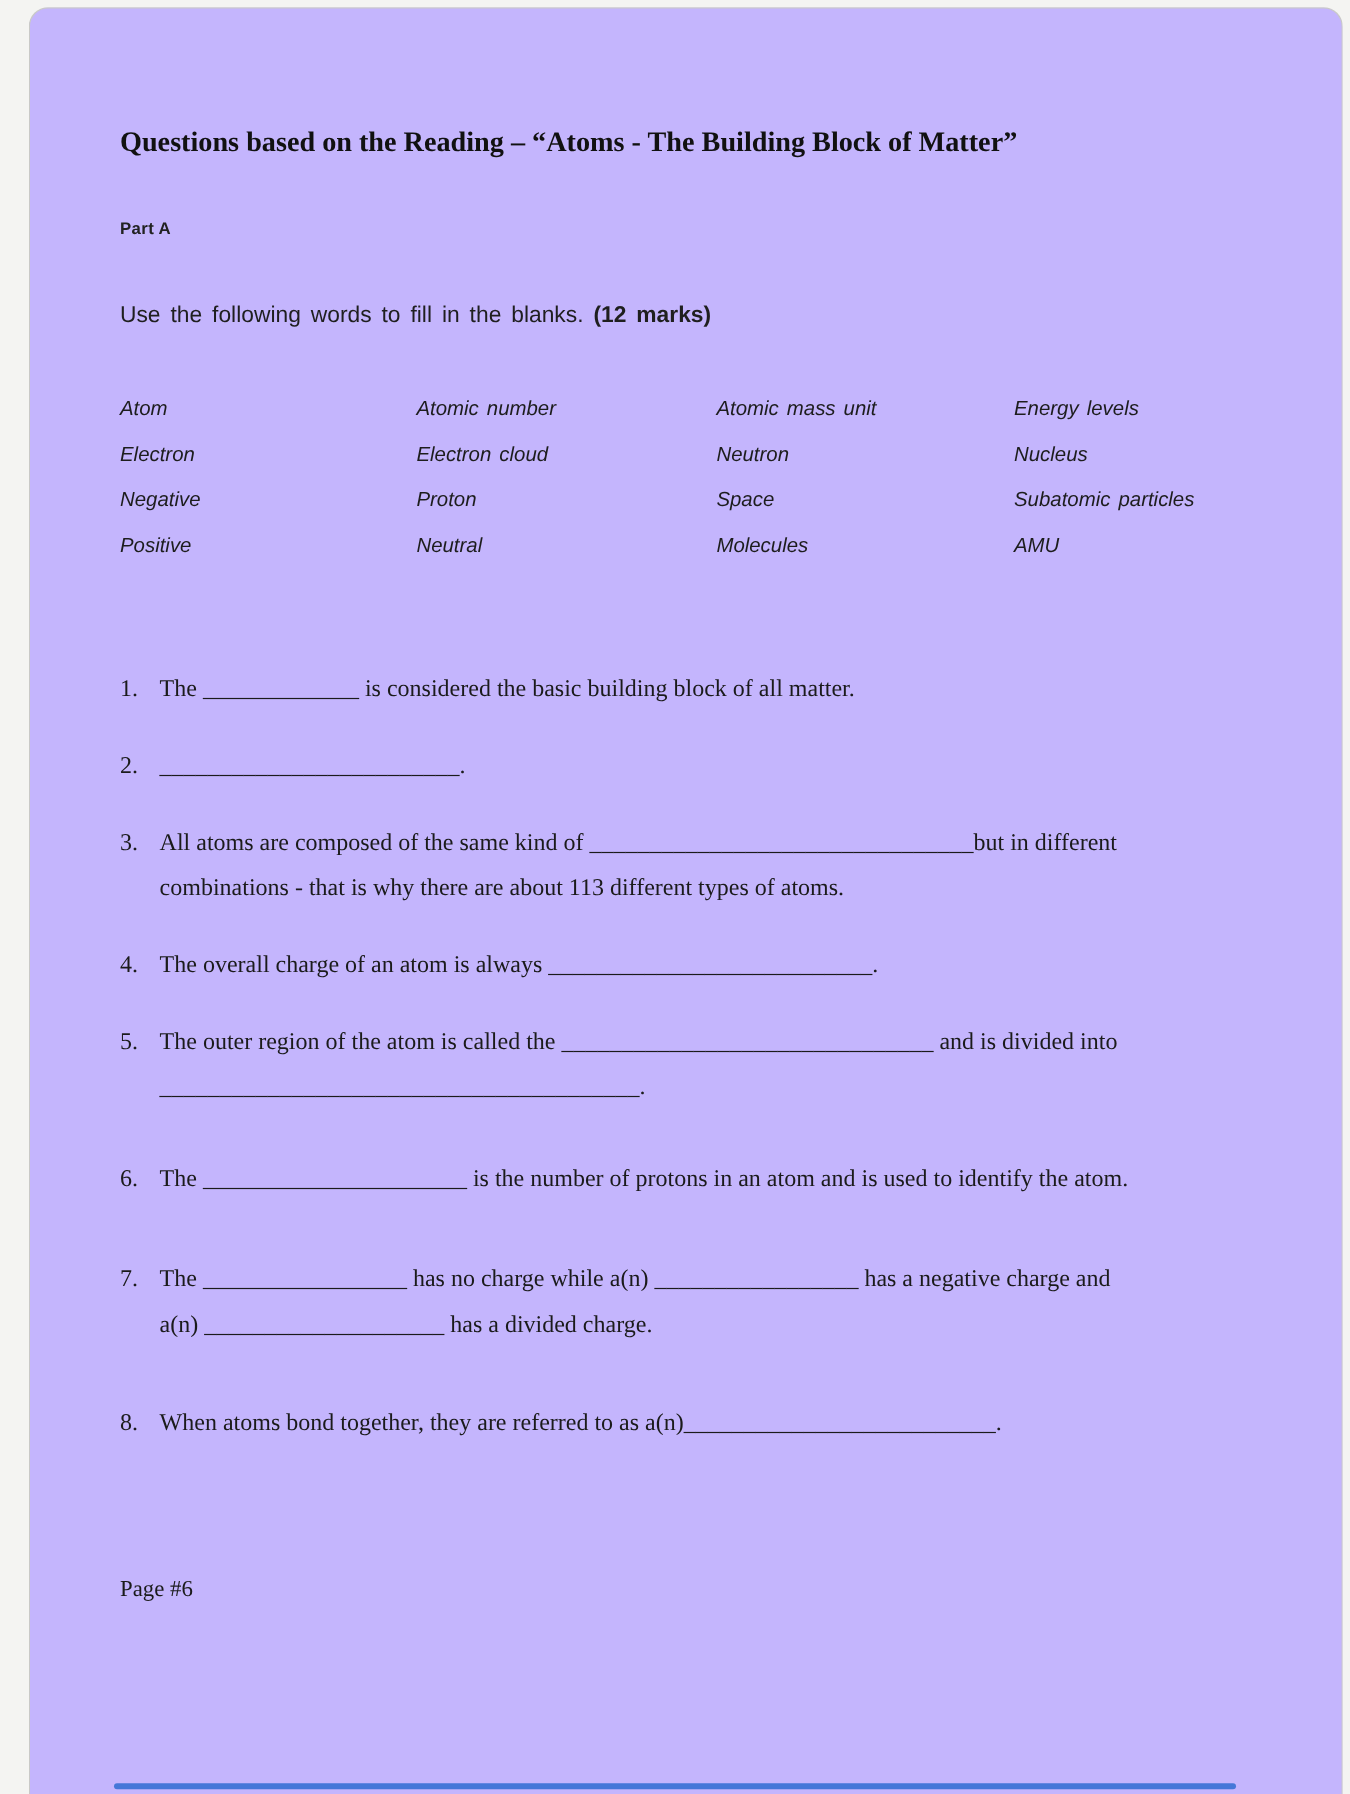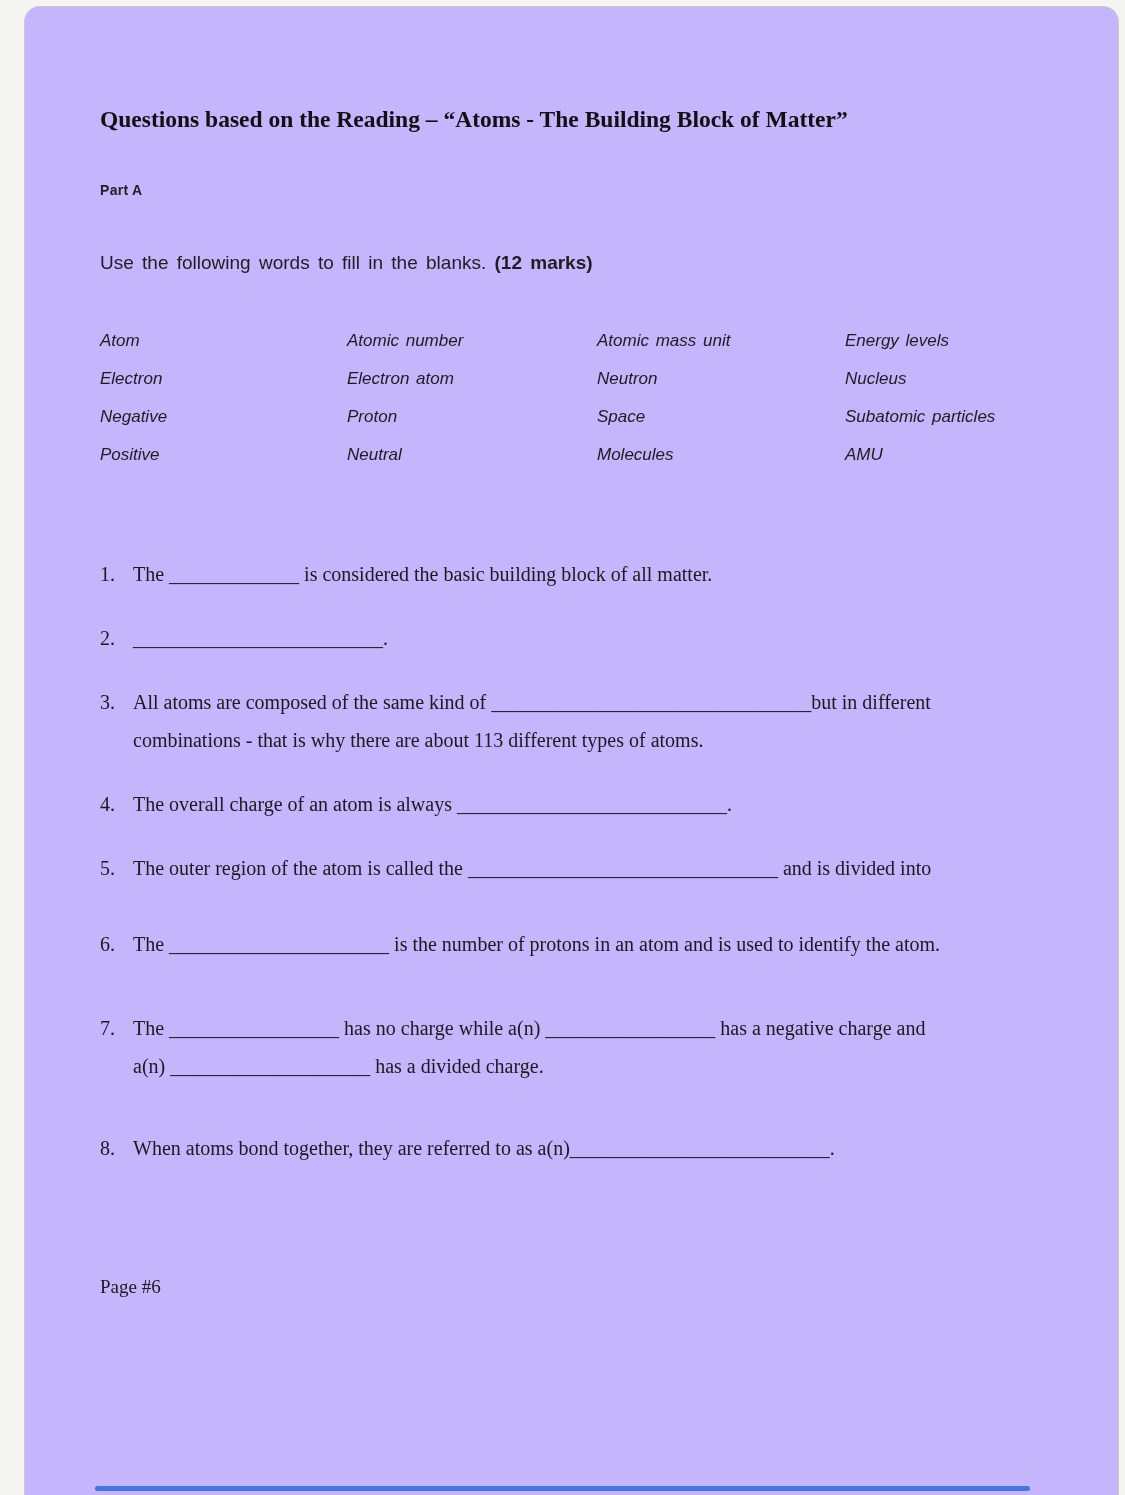--- a/index.html
+++ b/index.html
@@ -126,21 +126,21 @@
       <h2 class="part-heading">Part A</h2>
 
       <p class="instructions"><span>Use the following words to fill in the blanks.</span> <span class="marks">(12 marks)</span></p>
 
       <div class="word-bank">
         <div class="wb-cell">Atom</div>
         <div class="wb-cell">Atomic number</div>
         <div class="wb-cell">Atomic mass unit</div>
         <div class="wb-cell">Energy levels</div>
         <div class="wb-cell">Electron</div>
-        <div class="wb-cell">Electron atom</div>
+        <div class="wb-cell">Electron cloud</div>
         <div class="wb-cell">Neutron</div>
         <div class="wb-cell">Nucleus</div>
         <div class="wb-cell">Negative</div>
         <div class="wb-cell">Proton</div>
         <div class="wb-cell">Space</div>
         <div class="wb-cell">Subatomic particles</div>
         <div class="wb-cell">Positive</div>
         <div class="wb-cell">Neutral</div>
         <div class="wb-cell">Molecules</div>
         <div class="wb-cell">AMU</div>
@@ -174,20 +174,21 @@
           <span class="qnum">4.</span>
           <div class="qtext">
             <div class="qline">The overall charge of an atom is always ___________________________.</div>
           </div>
         </div>
 
         <div class="question">
           <span class="qnum">5.</span>
           <div class="qtext">
             <div class="qline">The outer region of the atom is called the _______________________________ and is divided into</div>
+            <div class="qline">________________________________________.</div>
           </div>
         </div>
 
         <div class="question">
           <span class="qnum">6.</span>
           <div class="qtext">
             <div class="qline">The ______________________ is the number of protons in an atom and is used to identify the atom.</div>
           </div>
         </div>
 

